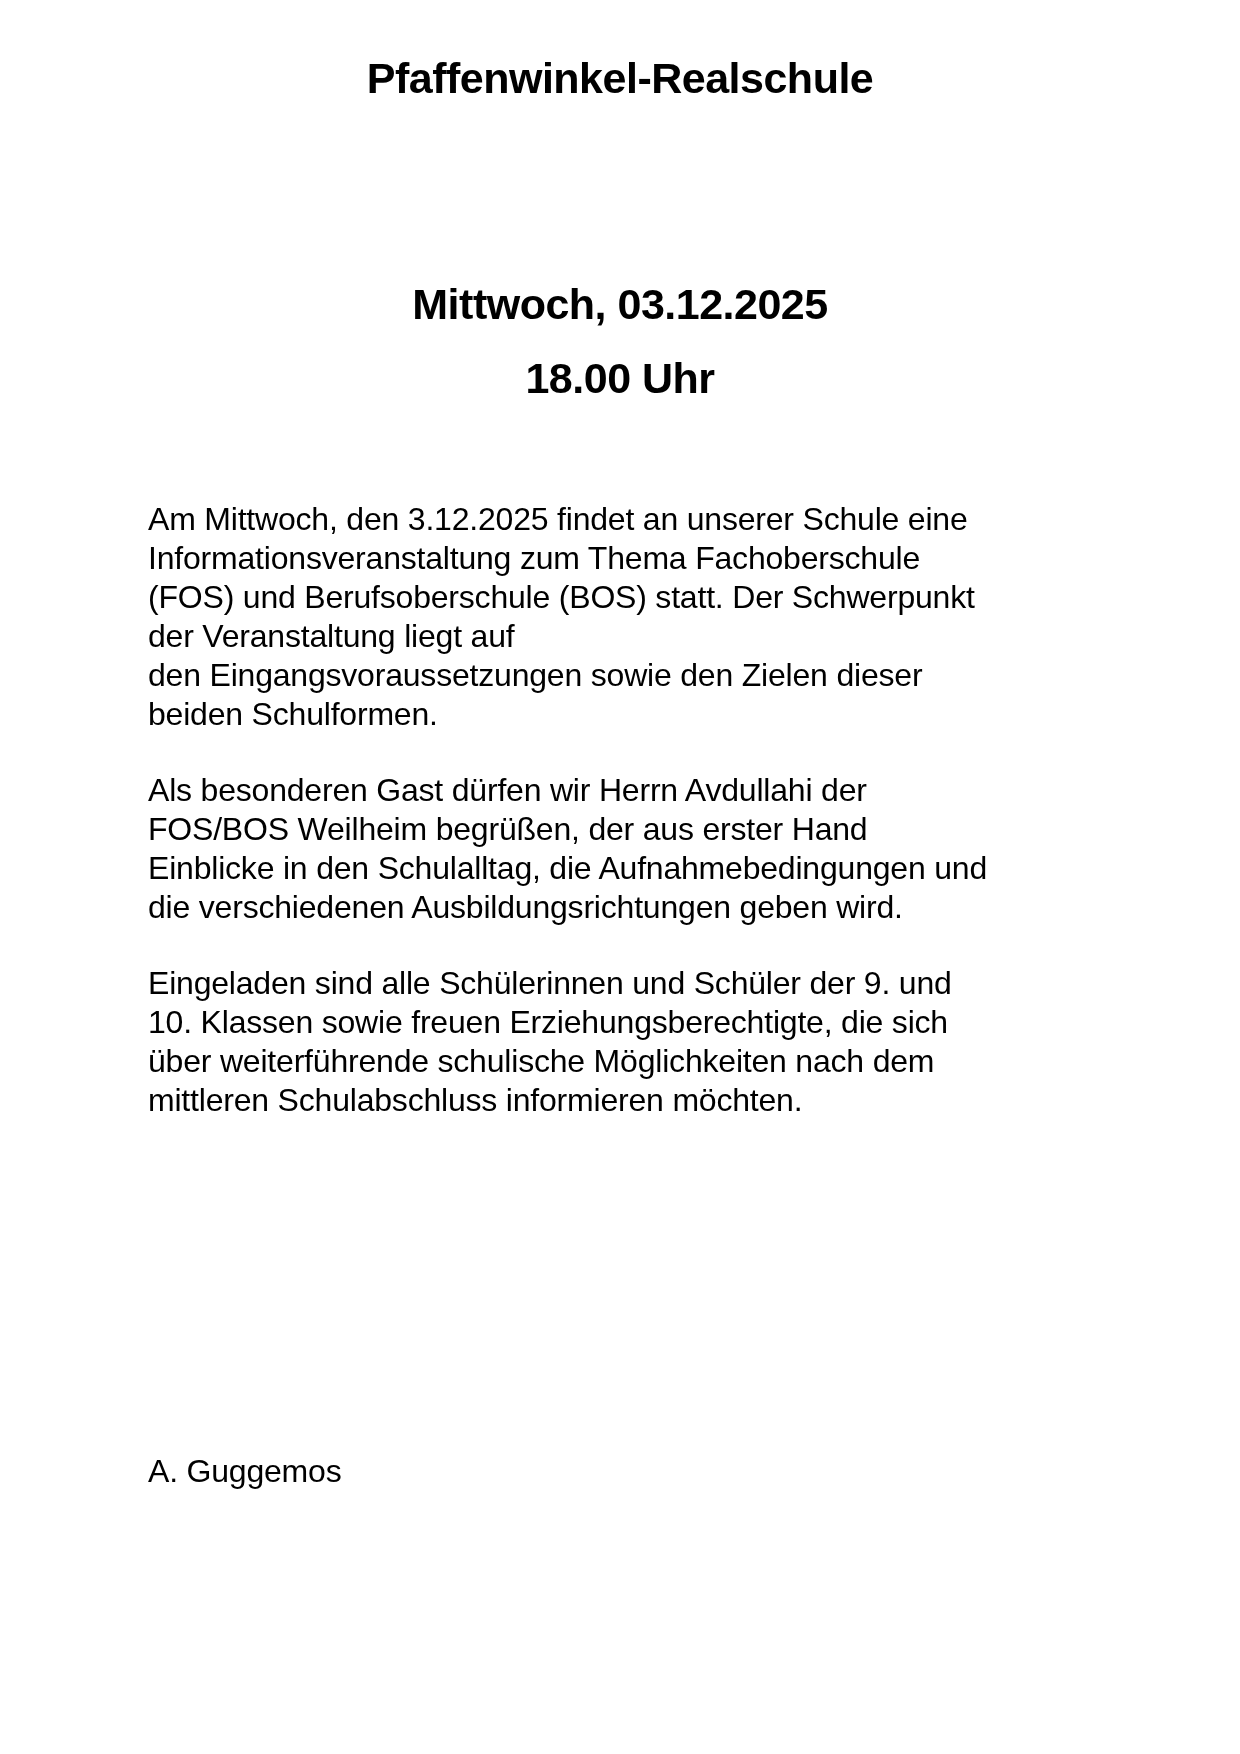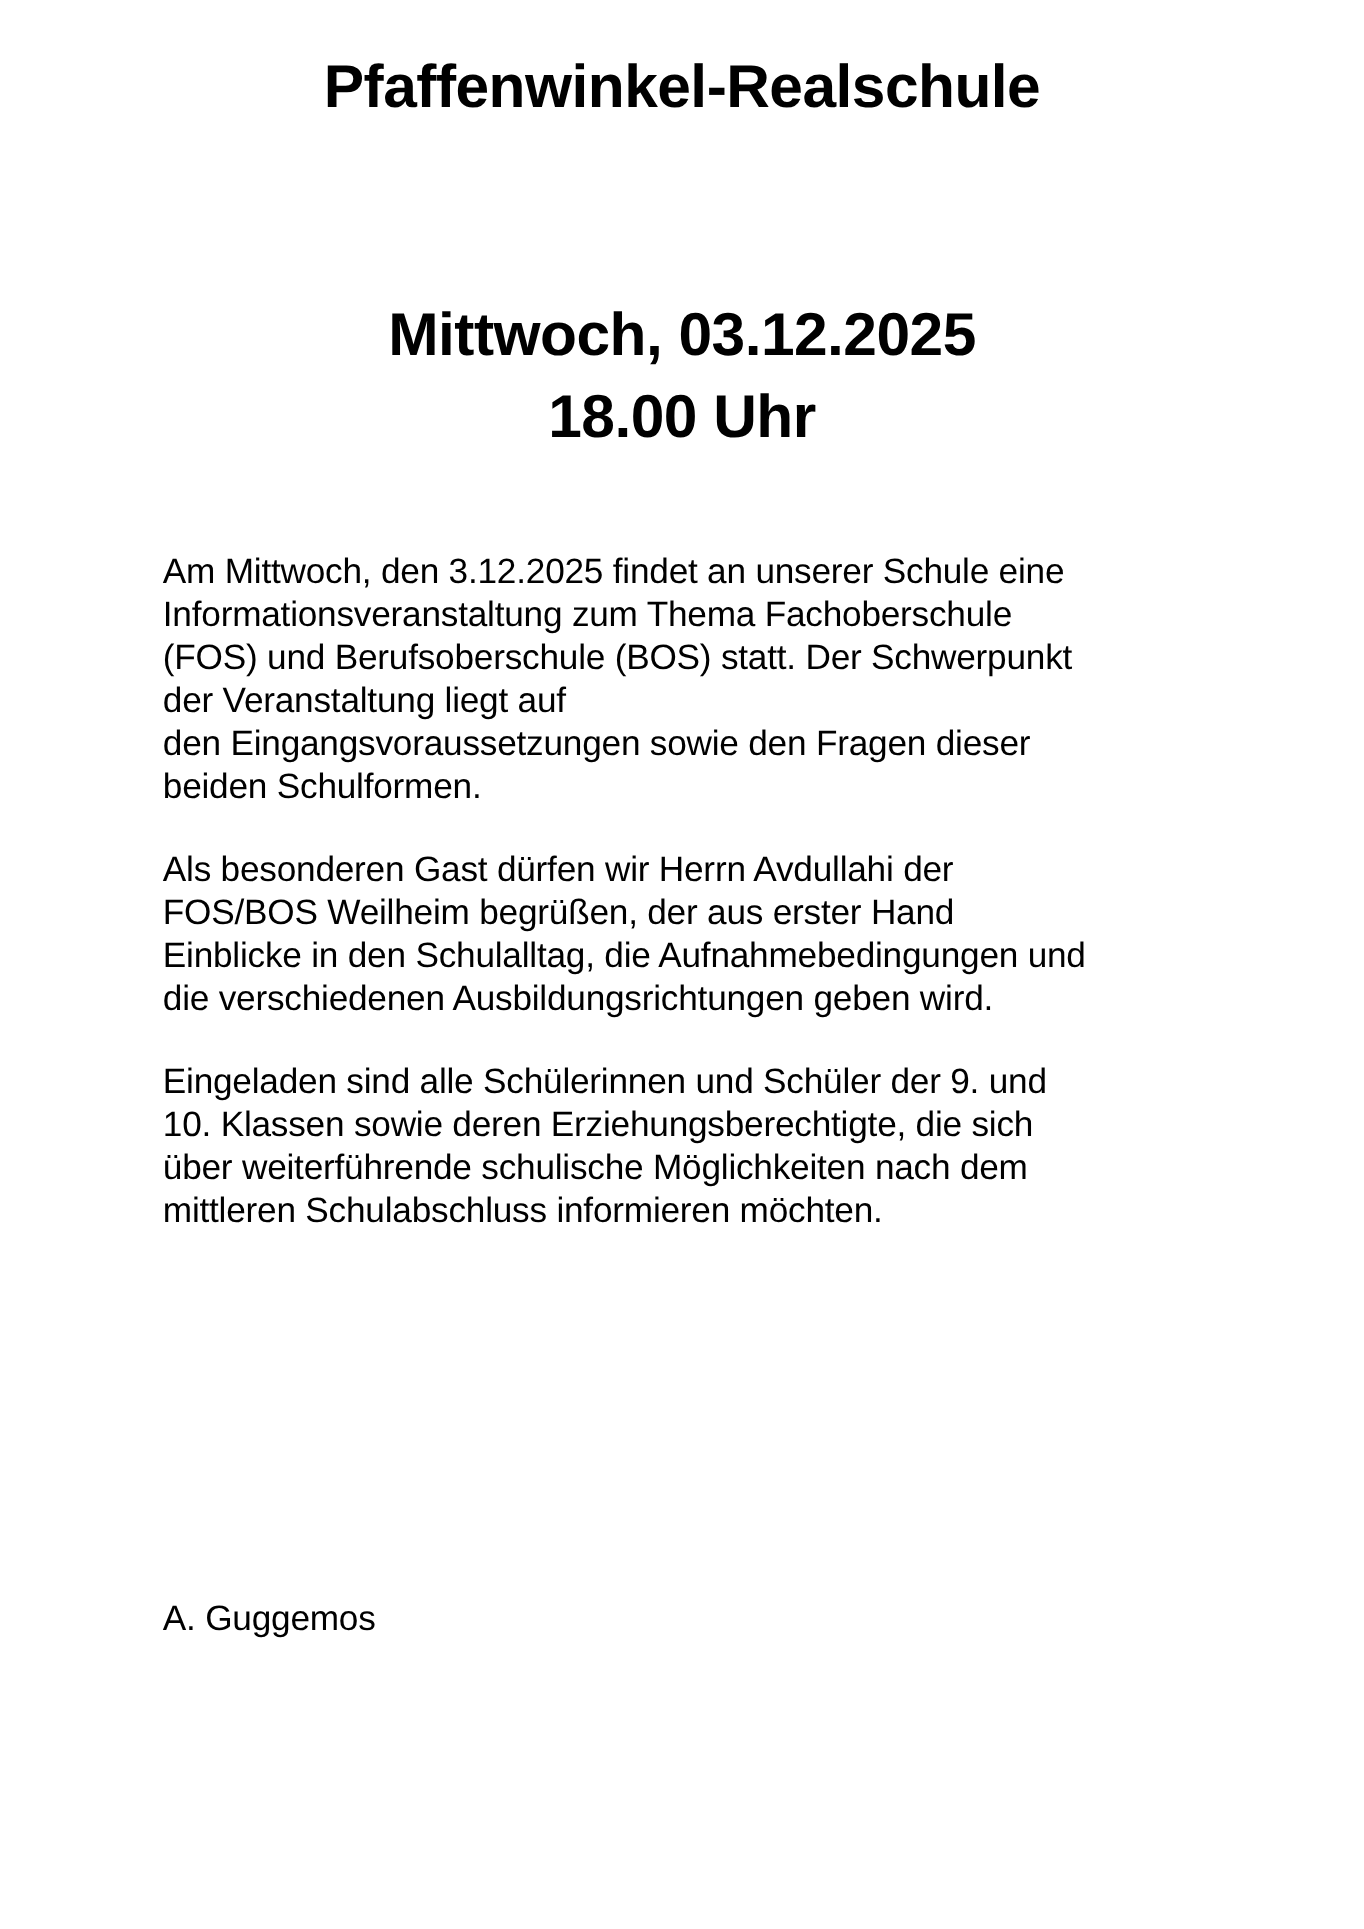--- a/index.html
+++ b/index.html
@@ -17,21 +17,21 @@
     font-family: "Liberation Sans", "DejaVu Sans", sans-serif;
     overflow: hidden;
   }
   .heading {
     position: absolute;
     left: 0;
     width: 100%;
     margin: 0;
     text-align: center;
     font-weight: bold;
-    font-size: 55px;
+    font-size: 43px;
     line-height: 52px;
     letter-spacing: -0.5px;
     white-space: nowrap;
   }
   .school-title { top: 52px; }
   .event-title  { top: 203px; }
   .event-date   { top: 278px; }
   .event-time   { top: 352px; }
   .doc-body {
     position: absolute;
@@ -71,30 +71,30 @@
 
   <h2 class="heading event-date">Mittwoch, 03.12.2025</h2>
 
   <h2 class="heading event-time">18.00 Uhr</h2>
 
   <div class="doc-body">
     <p><span class="seg">Am Mittwoch, den 3.12.2025 findet an unserer Schule eine
 Informationsveranstaltung zum Thema Fachoberschule
 (FOS) und Berufsoberschule (BOS) statt. Der Schwerpunkt
 der Veranstaltung liegt auf
-den </span><span class="seg bold">Eingangsvoraussetzungen</span><span class="seg"> sowie den </span><span class="seg bold">Fragen</span><span class="seg"> dieser
+den </span><span class="seg bold">Eingangsvoraussetzungen</span><span class="seg"> sowie den </span><span class="seg bold">Zielen</span><span class="seg"> dieser
 beiden Schulformen.</span></p>
 
     <p><span class="seg">Als besonderen Gast dürfen wir Herrn Avdullahi </span><span class="seg bold">der
 FOS/BOS Weilheim</span><span class="seg"> begrüßen, der aus erster Hand
 Einblicke in den Schulalltag, die Aufnahmebedingungen und
 die verschiedenen Ausbildungsrichtungen geben wird.</span></p>
 
     <p><span class="seg">Eingeladen sind alle </span><span class="seg bold">Schülerinnen und Schüler der 9. und
-10. Klassen</span><span class="seg"> sowie deren </span><span class="seg bold">Erziehungsberechtigte</span><span class="seg">, die sich
+10. Klassen</span><span class="seg"> sowie freuen </span><span class="seg bold">Erziehungsberechtigte</span><span class="seg">, die sich
 über weiterführende schulische Möglichkeiten nach dem
 mittleren Schulabschluss informieren möchten.</span></p>
 
   </div>
 
   <p class="signature">A. Guggemos</p>
 
 </div>
 
 </body></html>

